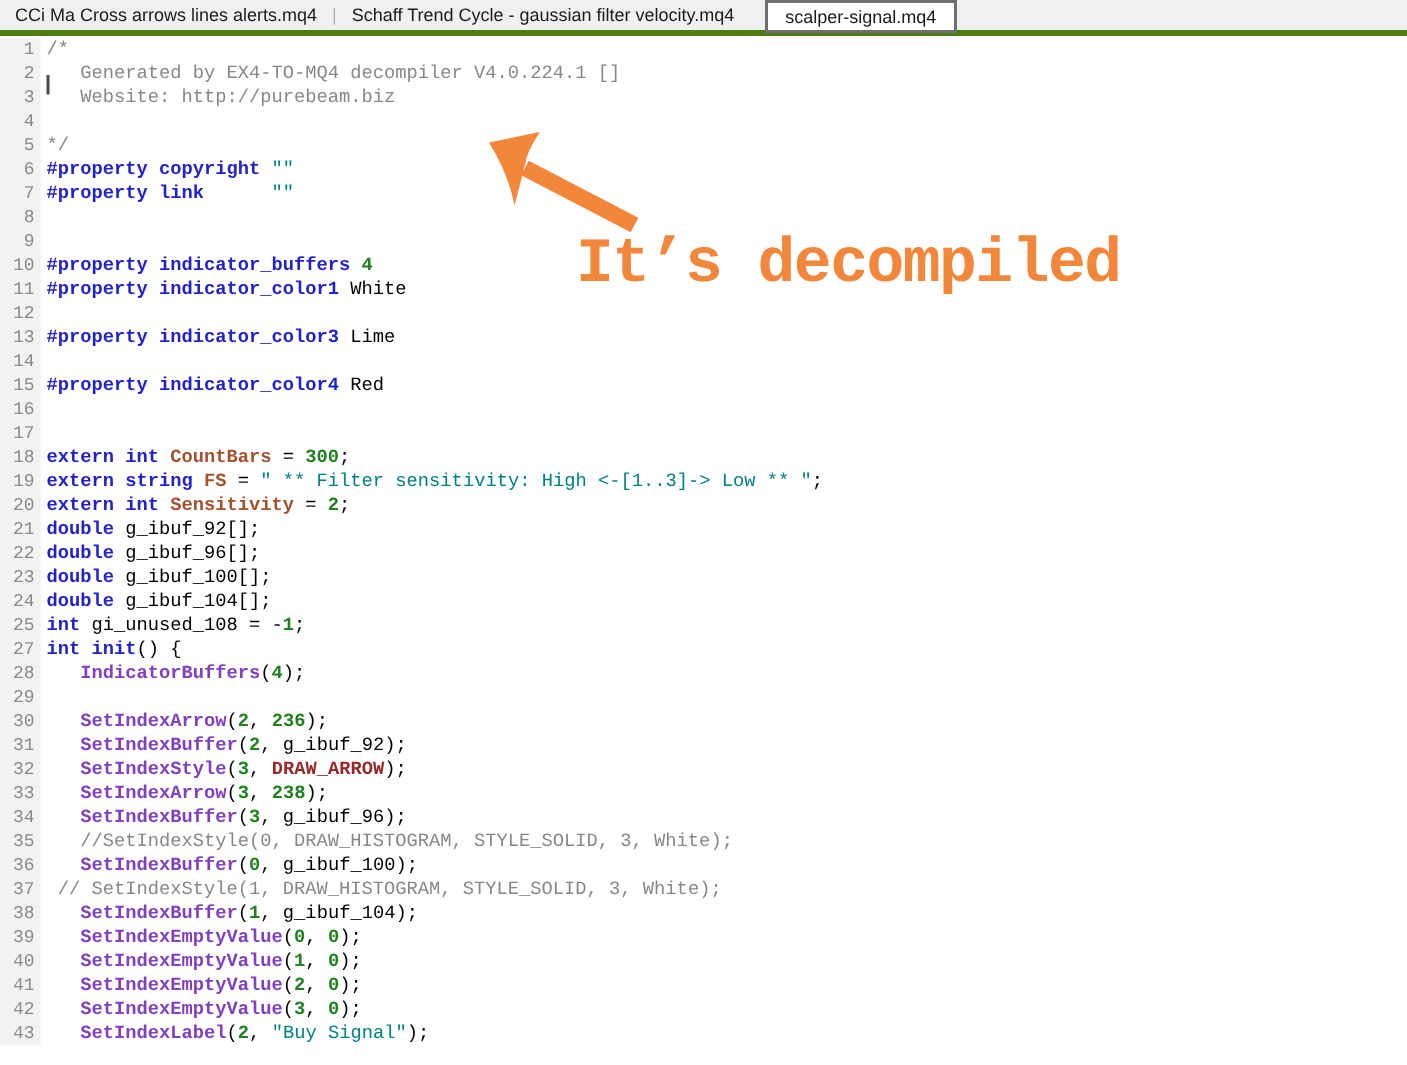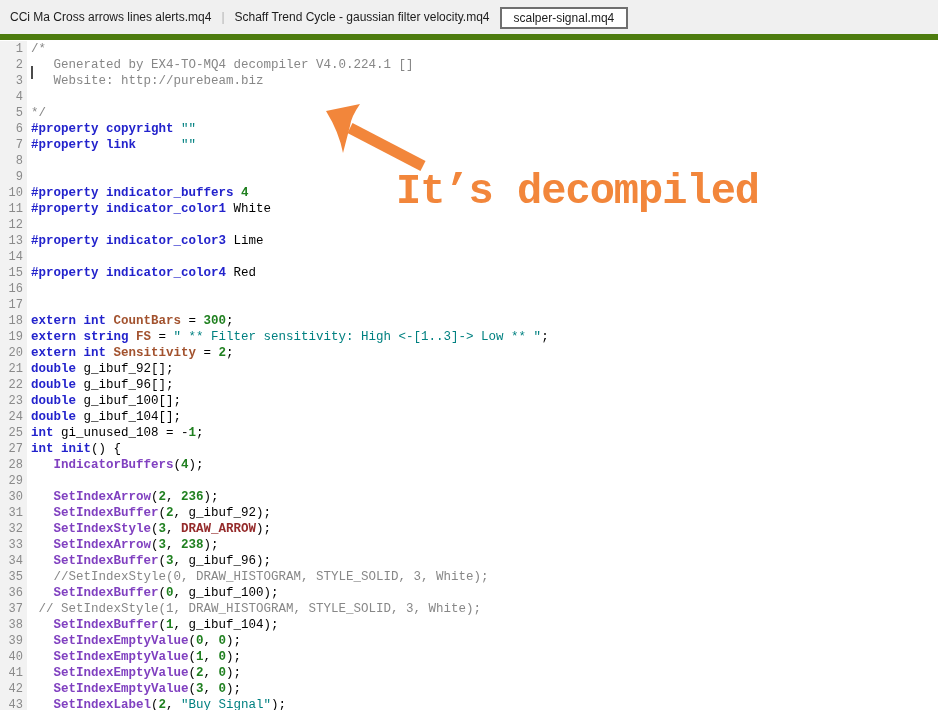--- a/index.html
+++ b/index.html
@@ -1,29 +1,29 @@
 <!DOCTYPE html>
 <html style="--kw: #2222CC; --fn: #8040C0; --num: #208020; --str: #008080; --com: #878787; --con: #942A2A; --var: #A2522E; --pln: #000000; --accent: #F2863B;"><head>
 <meta charset="utf-8">
 <style>
   html,body{margin:0;padding:0;background:#ffffff;width:938px;height:710px;overflow:hidden;}
   body{font-family:"Liberation Sans",sans-serif;position:relative;}
 
   
   .tabbar{
-    box-sizing:border-box;height:40px;width:938px;background:#f0f0f0;
-    border-bottom:6px solid #4d7c0f;display:flex;align-items:center;
+    box-sizing:border-box;height:24px;width:938px;background:#f0f0f0;
+    border-bottom:4px solid #4d7c0f;display:flex;align-items:center;
     font-size:12px;color:#1b1b1b;white-space:nowrap;
   }
   .tab{padding:0 6px;height:22px;line-height:22px;cursor:default;}
   .tab.first{margin-left:4px;}
   .tab-sep{color:#b3b3b3;padding:0 4px;}
   .tab.active{
     box-sizing:border-box;background:#ffffff;border:2px solid #6f6f6f;
-    height:22px;line-height:18px;margin-left:4px;margin-bottom:-2px;
+    height:22px;line-height:18px;margin-left:14px;margin-bottom:-2px;
     padding:0 12px;
   }
 
   
   .editor{
     position:relative;width:938px;height:686px;background:#ffffff;
     font-family:"Liberation Mono","DejaVu Sans Mono",monospace;
     font-size:12.5px;overflow:hidden;padding-top:1px;
   }
   .line{height:16px;line-height:16px;white-space:pre;display:flex;}
@@ -39,21 +39,21 @@
   .tok-s{color:var(--str);}
   .tok-c{color:var(--com);}
   .tok-d{color:var(--con);font-weight:bold;}
   .tok-v{color:var(--var);font-weight:bold;}
   .tok-p{color:var(--pln);}
 
   .caret{position:absolute;left:31px;top:26px;width:2px;height:13px;background:#4a4a4a;}
 
   
   .anno-text{
-    position:absolute;left:396px;top:128px;
+    position:absolute;left:384px;top:128px;
     font-size:42px;font-weight:bold;letter-spacing:-1px;
     color:var(--accent);white-space:nowrap;
   }
   .anno-arrow{position:absolute;left:313px;top:55px;width:125px;height:85px;}
 </style>
 </head>
 <body>
 
 <div class="tabbar">
   <div class="tab first">CCi Ma Cross arrows lines alerts.mq4</div>

